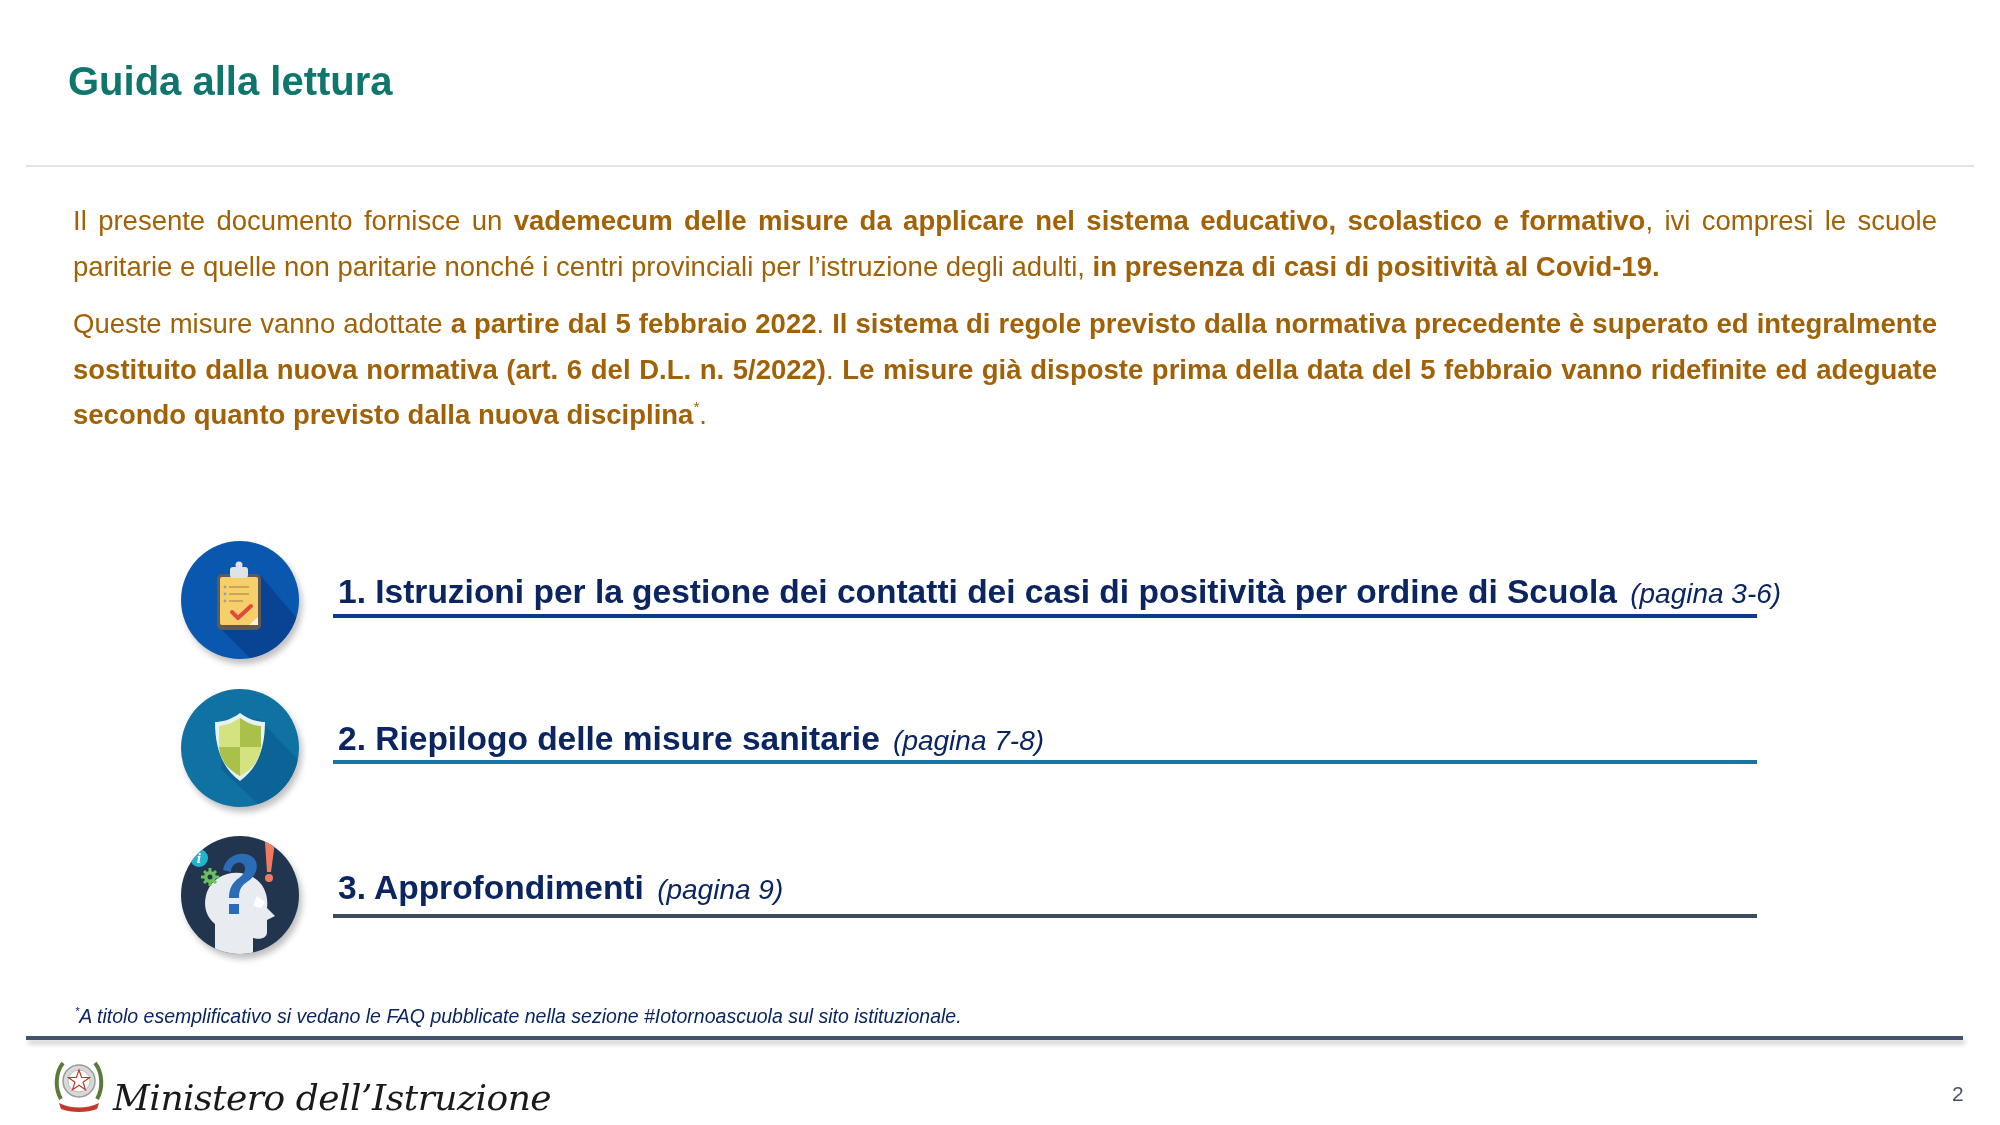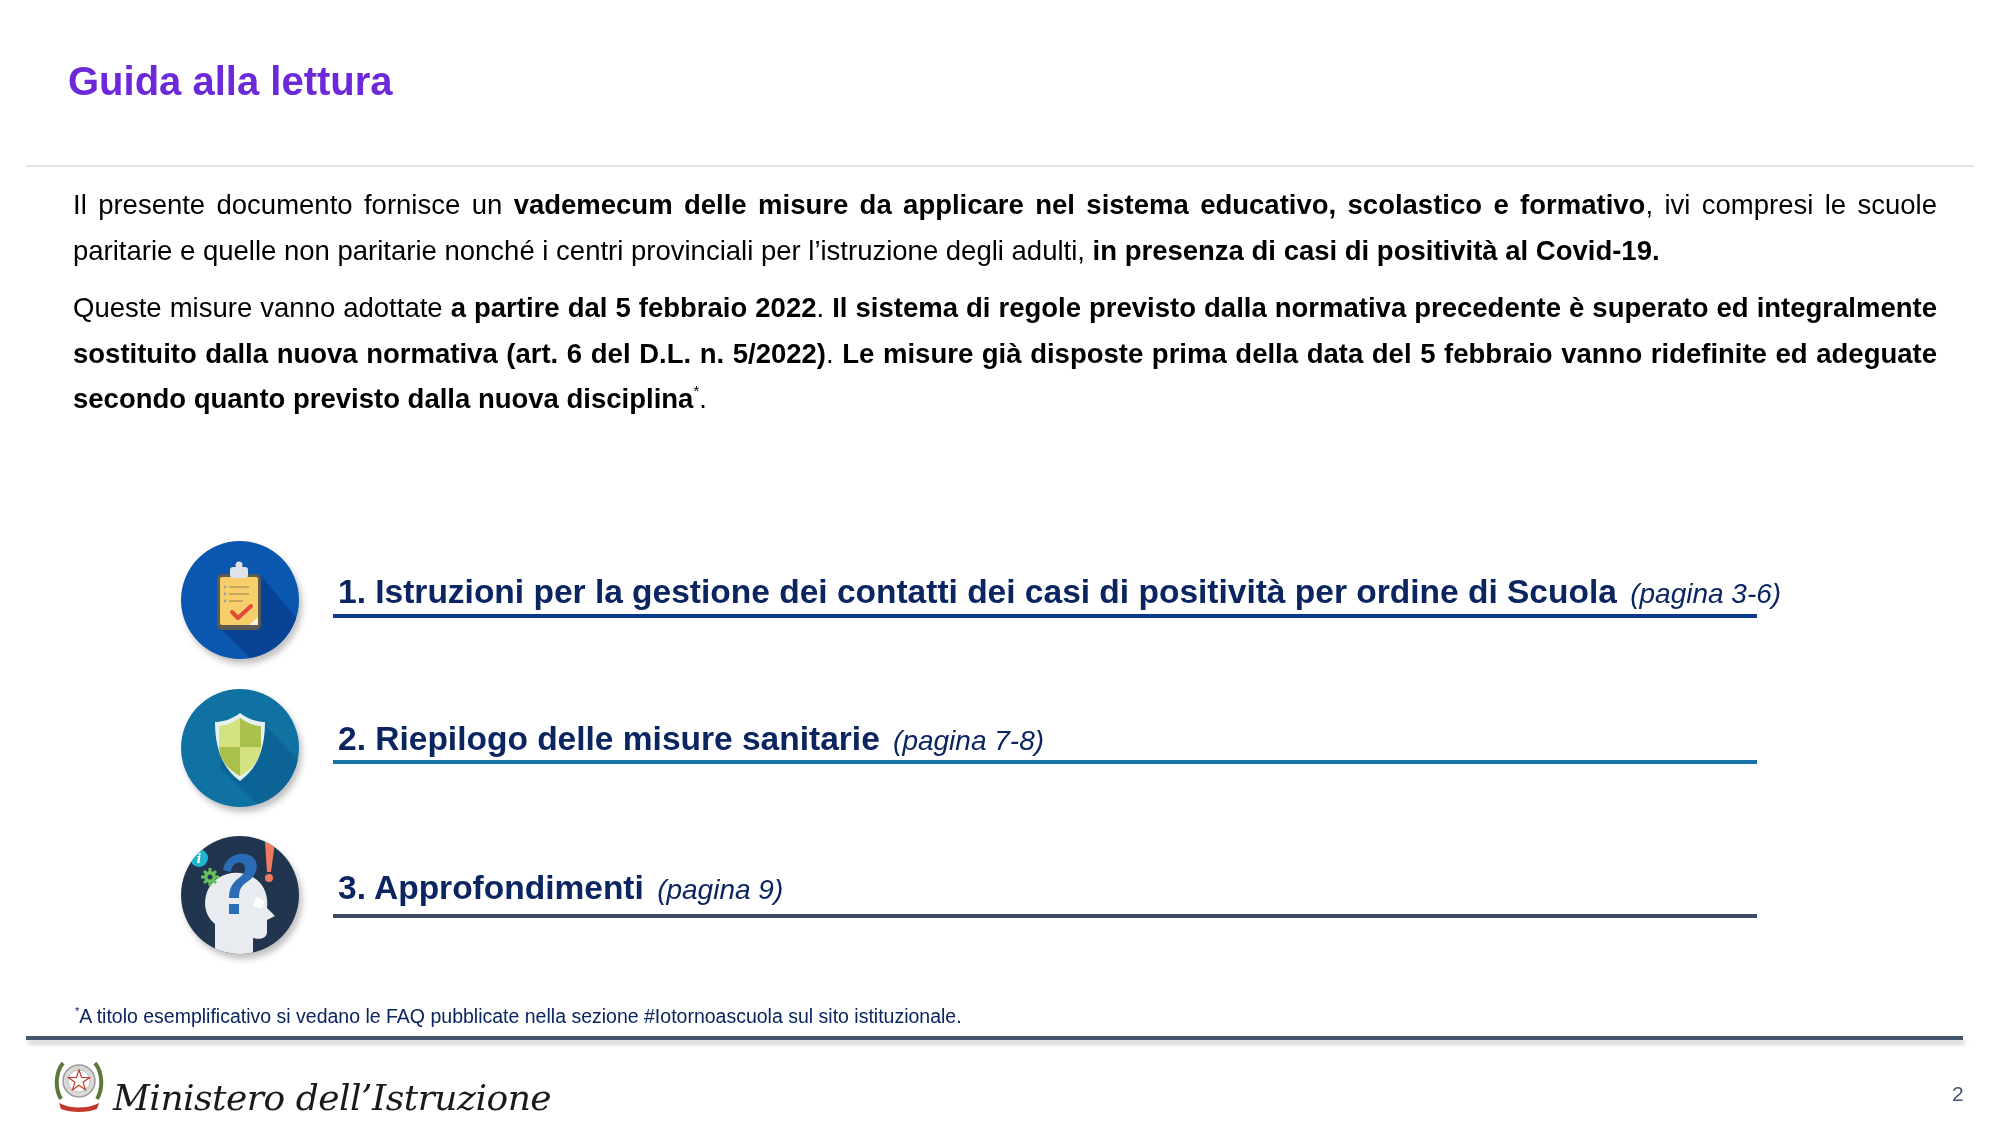--- a/index.html
+++ b/index.html
@@ -5,48 +5,48 @@
   html, body { margin: 0; padding: 0; }
   body {
     width: 2000px; height: 1125px; position: relative; overflow: hidden;
     background: #ffffff;
     font-family: "Liberation Sans", "DejaVu Sans", sans-serif;
     color: #0b2560;
   }
   .abs { position: absolute; }
   .title {
     left: 68px; top: 57px; margin: 0;
-    font-size: 40px; font-weight: bold; color: #6d28d9; line-height: 48px;
+    font-size: 40px; font-weight: bold; color: #0f766e; line-height: 48px;
   }
   .separator {
     left: 26px; top: 165px; width: 1948px; height: 2px; background: #e4e4e4;
   }
   .body-text {
-    left: 73px; top: 182px; width: 1864px;
-    font-size: 27.5px; line-height: 45.5px; color: #000000; text-align: justify;
+    left: 73px; top: 198px; width: 1864px;
+    font-size: 27.5px; line-height: 45.5px; color: #a16207; text-align: justify;
   }
   .body-text p { margin: 0 0 12px 0; }
   .body-text b { font-weight: bold; }
   .body-text sup { font-size: 15px; line-height: 0; vertical-align: 12px; }
   .icon {
     width: 118px; height: 118px; border-radius: 50%;
     box-shadow: 3px 5px 6px rgba(0,0,0,0.25);
     overflow: hidden;
   }
   .icon svg { display: block; }
   .topic-label {
     left: 338px; font-size: 33.5px; font-weight: bold; color: #0b2560; white-space: nowrap;
     line-height: 40px;
   }
   .topic-label .pages {
     font-size: 28px; font-weight: normal; font-style: italic; margin-left: 4px; color: #0b2560;
   }
   .topic-underline { left: 333px; width: 1424px; height: 4px; }
   .footnote {
-    left: 75px; top: 1005px; font-size: 19.5px; color: #0b2560; white-space: nowrap;
+    left: 75px; top: 1005px; font-size: 19.5px; font-style: italic; color: #0b2560; white-space: nowrap;
   }
   .footnote sup { font-size: 11px; vertical-align: 8px; line-height: 0; }
   .footer-line {
     left: 26px; top: 1036px; width: 1937px; height: 4px; background: #44546a;
     box-shadow: 2px 4px 5px rgba(0,0,0,0.22);
   }
   .logo-text {
     left: 113px; top: 1077px;
     font-family: "DejaVu Serif", "Liberation Serif", serif;
     font-style: italic; font-size: 36px; color: #1a1a1a; white-space: nowrap;

